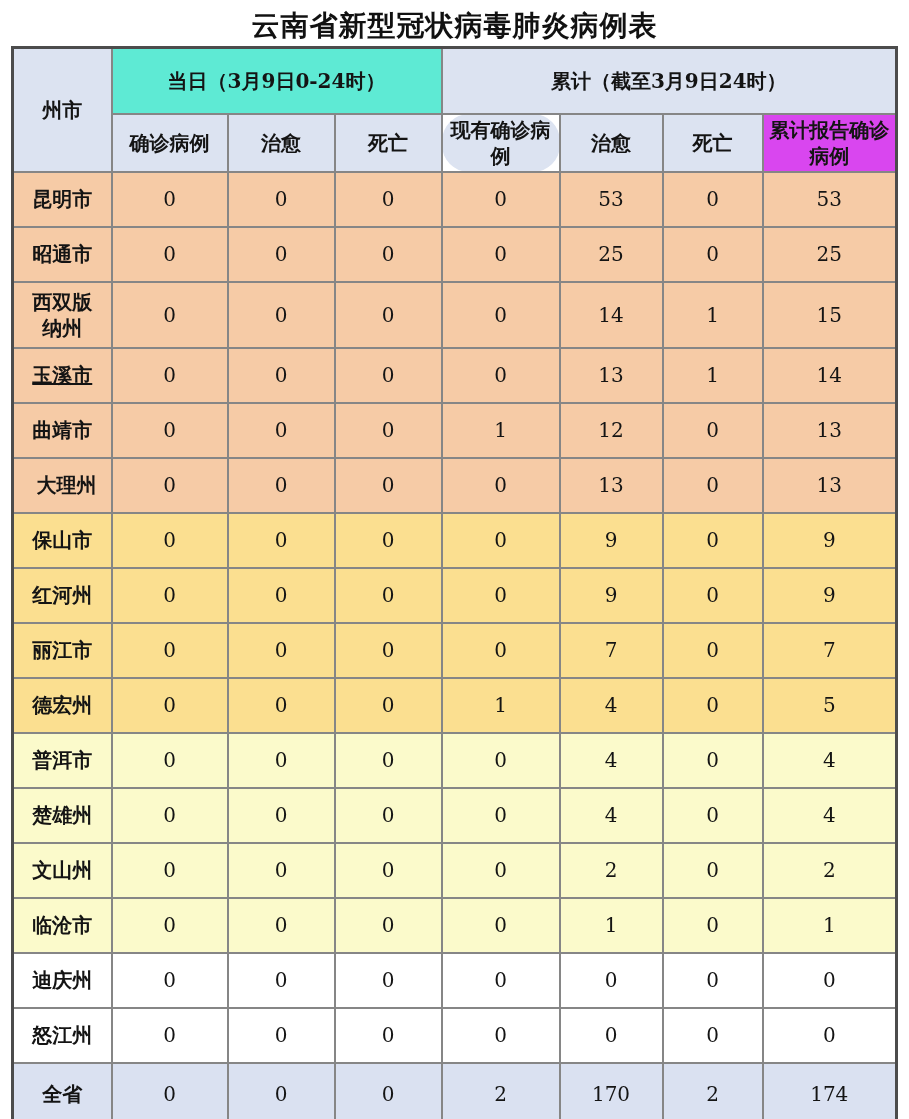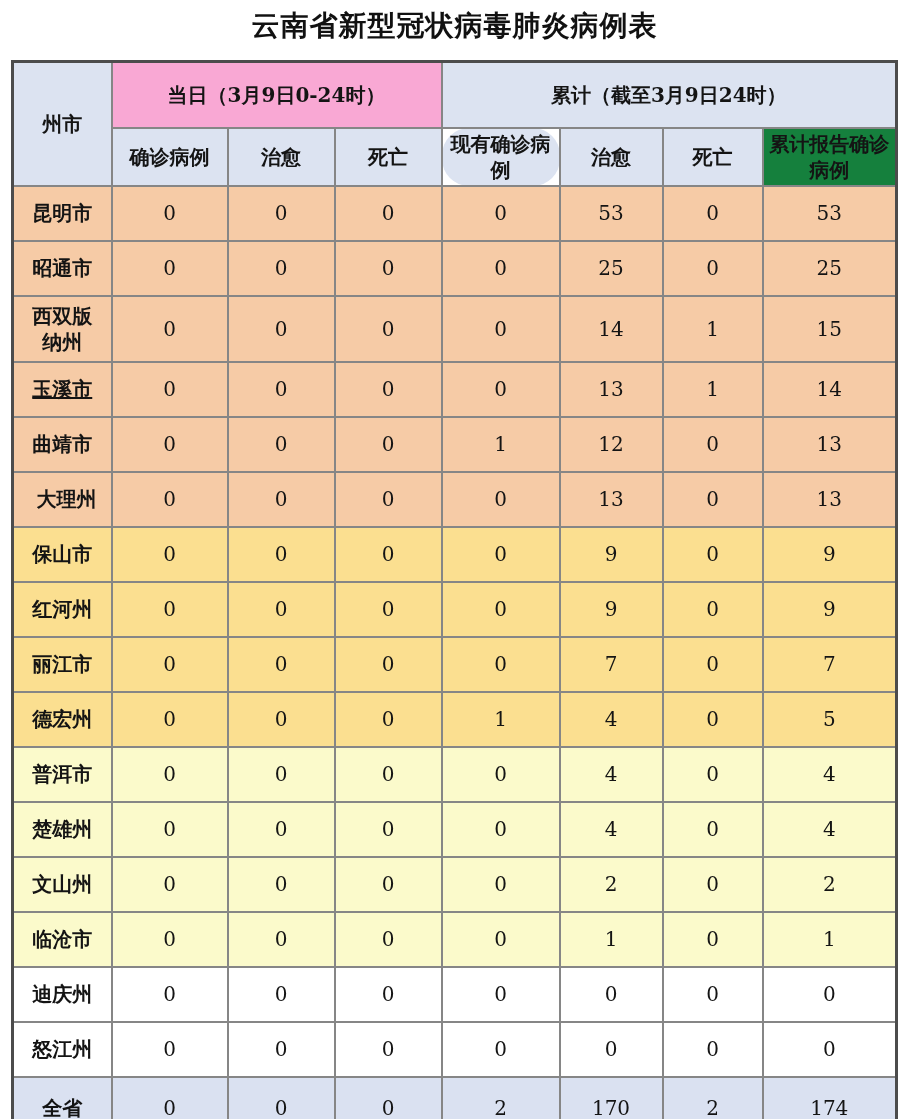--- a/index.html
+++ b/index.html
@@ -10,21 +10,21 @@
   }
   .page {
     width: 909px;
     height: 1119px;
     background: #ffffff;
     box-sizing: border-box;
     overflow: hidden;
   }
   .page-title {
     margin: 0;
-    padding: 7px 0 15px 0;
+    padding: 7px 0 1px 0;
     text-align: center;
     font-size: 28px;
     font-weight: bold;
     color: #111111;
     letter-spacing: 1px;
   }
   table.cases {
     border-collapse: collapse;
     table-layout: fixed;
     margin: 0 auto;
@@ -78,31 +78,31 @@
         <col class="c-d2">
         <col class="c-d3">
       <col class="c-t1">
         <col class="c-t2">
         <col class="c-t3">
         <col class="c-t4">
     </colgroup>
     <thead>
       <tr class="hdr-group">
         <th rowspan="2" style="background: rgb(220, 227, 241);">州市</th>
-        <th colspan="3" style="background: #f9a8d4; margin-left: 16px;">当日（3月9日0-24时）</th>
+        <th colspan="3" style="background: #5eead4; margin-left: 16px;">当日（3月9日0-24时）</th>
         <th colspan="4" style="background: rgb(220, 227, 241);">累计（截至3月9日24时）</th>
       </tr>
       <tr class="hdr-cols">
         <th style="background: rgb(220, 227, 241);">确诊病例</th>
         <th style="background: rgb(220, 227, 241);">治愈</th>
         <th style="background: rgb(220, 227, 241);">死亡</th>
         <th style="background: rgb(220, 227, 241); border-radius: 27px;">现有确诊病例</th>
         <th style="background: rgb(220, 227, 241);">治愈</th>
         <th style="background: rgb(220, 227, 241);">死亡</th>
-        <th style="background: #15803d;">累计报告确诊病例</th>
+        <th style="background: #d946ef;">累计报告确诊病例</th>
       </tr>
     </thead>
     <tbody>
         <tr>
           <td class="region" style="background: rgb(246, 203, 166);">昆明市</td>
           <td class="value" style="background: rgb(246, 203, 166);">0</td>
           <td class="value" style="background: rgb(246, 203, 166);">0</td>
           <td class="value" style="background: rgb(246, 203, 166);">0</td>
           <td class="value" style="background: rgb(246, 203, 166);">0</td>
           <td class="value" style="background: rgb(246, 203, 166);">53</td>

